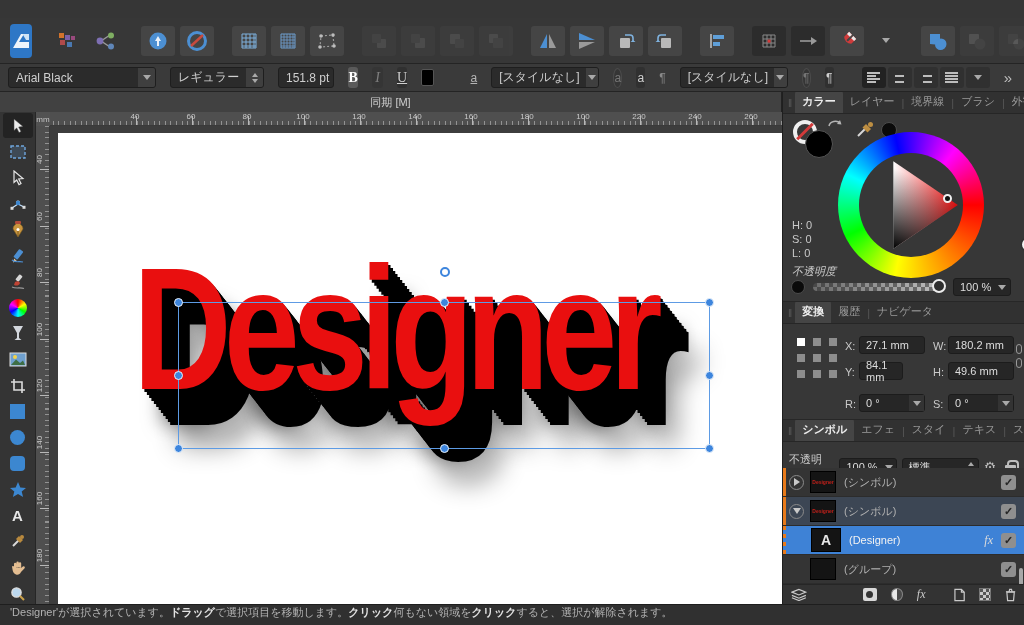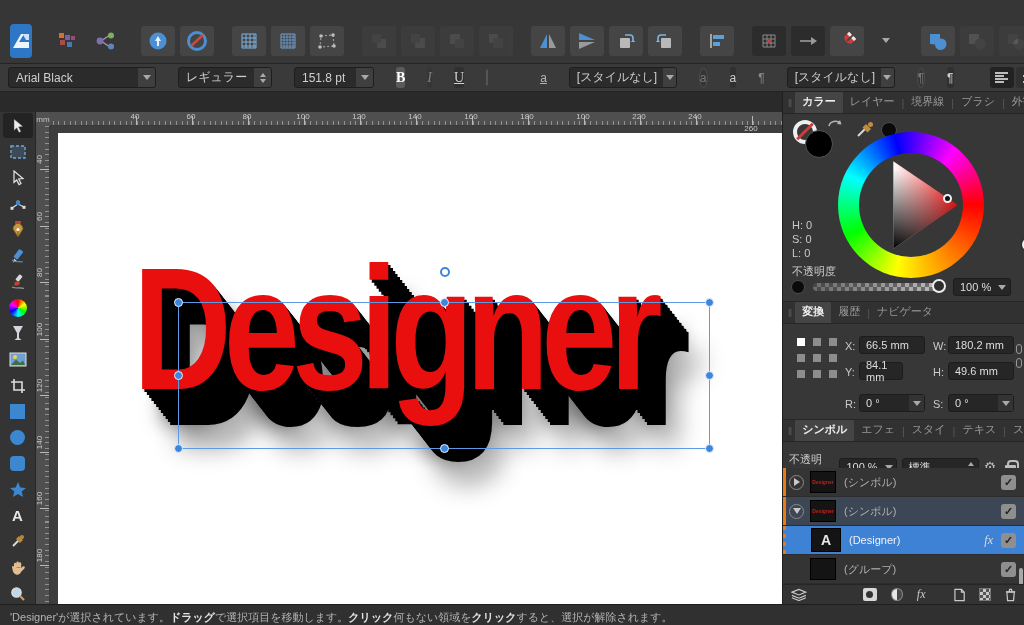--- a/index.html
+++ b/index.html
@@ -19,21 +19,21 @@
   .tgap{width:8px;flex:0 0 auto;}
   .tbtn{height:30px;min-width:34px;background:#454545;border-radius:3px;display:flex;align-items:center;justify-content:center;flex:0 0 auto;}
   .tbtn.flat{background:transparent;}
   .tbtn.pressed{background:#2c2c2c;}
   .tbtn.dis{opacity:.4;}
   .tbtn svg{display:block;}
   .logo-btn{width:38px;height:34px;background:#2e77c6;border-radius:4px;display:flex;align-items:center;justify-content:center;}
   .caret-s{width:0;height:0;border-left:4px solid transparent;border-right:4px solid transparent;border-top:5px solid #a9a9a9;}
   .wheel-mini{width:18px;height:18px;border-radius:50%;background:conic-gradient(#f00,#ff0,#0f0,#0ff,#00f,#f0f,#f00);}
   
-  .ctxbar{position:absolute;left:0;top:64px;width:100%;height:28px;background:#3a3a3a;border-bottom:1px solid #242424;display:flex;align-items:center;padding:0 8px;gap:22px;font-size:12px;color:#cfcfcf;}
+  .ctxbar{position:absolute;left:0;top:64px;width:100%;height:28px;background:#3a3a3a;border-bottom:1px solid #242424;display:flex;align-items:center;padding:0 8px;gap:14px;font-size:12px;color:#cfcfcf;}
   .combo{background:#2b2b2b;border:1px solid #1e1e1e;border-radius:3px;height:21px;display:flex;align-items:center;padding-left:7px;overflow:hidden;flex:0 0 auto;}
   .combo .cbody{flex:1;white-space:nowrap;}
   .combo .cbtn{margin-left:6px;width:17px;align-self:stretch;background:#3f3f3f;display:flex;align-items:center;justify-content:center;}
   .stepper{display:flex;flex-direction:column;gap:2px;align-items:center;justify-content:center;width:17px;align-self:stretch;background:#3f3f3f;}
   .up-t{width:0;height:0;border-left:3.5px solid transparent;border-right:3.5px solid transparent;border-bottom:4px solid #a9a9a9;}
   .dn-t{width:0;height:0;border-left:3.5px solid transparent;border-right:3.5px solid transparent;border-top:4px solid #a9a9a9;}
   .fmt-btn{width:26px;height:21px;border-radius:3px;display:flex;align-items:center;justify-content:center;font-family:"Liberation Serif",serif;font-size:14px;color:#cfcfcf;background:#303030;}
   .fmt-btn.on{background:#5a5a5a;color:#fff;}
   .fmt-btn.off{opacity:.45;}
   .swatch-blk{width:30px;height:17px;background:#000;border:1px solid #555;border-radius:2px;}
@@ -101,21 +101,21 @@
   .swap-svg{position:absolute;left:44px;top:26px;}
   .dropper-svg{position:absolute;left:72px;top:28px;}
   .dot-black{position:absolute;left:98px;top:30px;width:16px;height:16px;border-radius:50%;background:#0a0a0a;border:1px solid #4b4b4b;}
   .wheel{position:absolute;left:55px;top:40px;width:146px;height:146px;border-radius:50%;
     background:conic-gradient(from 90deg,#f00,#ff8000,#ff0,#0f0,#0ff,#00f,#f0f,#f00);}
   .wheel-hole{position:absolute;left:21px;top:21px;width:104px;height:104px;border-radius:50%;background:#373737;}
   .tri-svg{position:absolute;left:21px;top:21px;}
   .hue-handle{position:absolute;left:184px;top:106px;width:13px;height:13px;border-radius:50%;border:2px solid #f2f2f2;background:transparent;box-shadow:0 0 2px rgba(0,0,0,.6);}
   .tri-handle{position:absolute;left:105px;top:62px;width:9px;height:9px;border-radius:50%;border:2px solid #f2f2f2;background:#111;}
   .hsl{position:absolute;left:9px;top:126px;line-height:14px;color:#c9c9c9;}
-  .op-label{position:absolute;left:9px;top:172px;color:#c9c9c9;}
+  .op-label{position:absolute;left:9px;top:172px;color:#c9c9c9;font-style:italic;}
   .op-dot{position:absolute;left:8px;top:188px;width:14px;height:14px;border-radius:50%;background:#0a0a0a;border:1px solid #4b4b4b;}
   .op-track{position:absolute;left:30px;top:191px;width:126px;height:8px;border-radius:4px;overflow:hidden;
     background:
       linear-gradient(90deg, rgba(40,40,40,.55), rgba(40,40,40,0)),
       repeating-conic-gradient(#bdbdbd 0 25%, #6f6f6f 0 50%);
     background-size:auto, 8px 8px;}
   .op-handle{position:absolute;left:149px;top:187px;width:14px;height:14px;border-radius:50%;background:#2e2e2e;border:2px solid #ececec;}
   .op-field{position:absolute;left:170px;top:186px;width:58px;height:18px;}
   
   .anchor{position:absolute;left:14px;top:36px;width:41px;height:41px;display:grid;grid-template-columns:repeat(3,1fr);gap:7px;}
@@ -155,21 +155,21 @@
   .lcheck{width:15px;height:15px;border-radius:3px;background:#8f8f8f;color:#262626;font-size:11px;font-weight:bold;display:flex;align-items:center;justify-content:center;margin:0 8px 0 8px;flex:0 0 auto;}
   .lrow .lcheck{margin-left:auto;} .lrow .fx + .lcheck{margin-left:8px;}
   .scrollnub{position:absolute;right:1px;top:100px;width:4px;height:26px;border-radius:2px;background:rgba(230,230,230,.65);}
   .lay-bottom{position:absolute;left:0;top:164px;width:100%;height:20px;background:#333333;border-top:1px solid #262626;display:flex;align-items:center;padding:0 8px;gap:14px;color:#c9c9c9;}
   .lb-fx{font-style:italic;font-family:"Liberation Serif",serif;font-size:12px;}
   .checkermini{width:13px;height:13px;background:repeating-conic-gradient(#c9c9c9 0 25%, #555 0 50%);background-size:6px 6px;border:1px solid #777;}
   .half-circle{width:13px;height:13px;border-radius:50%;background:linear-gradient(90deg,#e8e8e8 50%,#4a4a4a 50%);border:1px solid #888;}
   .mask-ic{width:15px;height:13px;background:#d8d8d8;border-radius:2px;display:flex;align-items:center;justify-content:center;}
   .mask-ic i{width:7px;height:7px;border-radius:50%;background:#333;}
   
-  .statusbar{position:absolute;left:0;top:604px;width:100%;height:21px;background:#303030;border-top:1px solid #1e1e1e;display:flex;align-items:flex-end;padding:0 10px;font-size:11px;color:#b2b2b2;white-space:nowrap;overflow:hidden;}
+  .statusbar{position:absolute;left:0;top:604px;width:100%;height:21px;background:#303030;border-top:1px solid #1e1e1e;display:flex;align-items:flex-start;padding:0 10px;font-size:11px;color:#b2b2b2;white-space:nowrap;overflow:hidden;}
   .statusbar b{color:#e3e3e3;}
 </style>
 </head>
 <body>
 
 <div id="window">
 
 
   <div class="toolbar">
     <div class="logo-btn">
@@ -351,21 +351,21 @@
           <span class="caret-s"></span>
         </span>
     </div>
     <div class="combo" style="width:94px">
       <span class="cbody">レギュラー</span>
       <span class="stepper">
           <span class="up-t"></span>
           <span class="dn-t"></span>
         </span>
     </div>
-    <div class="combo" style="width:80px">
+    <div class="combo" style="width:56px">
       <span class="cbody">151.8 pt</span>
       <span class="cbtn">
           <span class="caret-s"></span>
         </span>
     </div>
     <div class="fmt-btn on" style="font-weight:bold">B</div>
     <div class="fmt-btn off" style="font-style:italic">I</div>
     <div class="fmt-btn" style="text-decoration:underline">U</div>
     <div class="swatch-blk"></div>
     <span class="tgap"></span>
@@ -421,20 +421,21 @@
           </span>
         </div>
       <div class="al-btn">
           <span class="caret-s"></span>
         </div>
     </div>
     <span class="ovf">»</span>
   </div>
 
   <div class="doctabs">
+    <div class="dtab active">同期 [M]</div>
   </div>
 
   <div class="toolstrip">
     <div class="tool selected">
       <svg width="16" height="16" viewBox="0 0 16 16">
           <path d="M4 1 L13 8.5 L8.7 9 L11 13.6 L9 14.6 L6.7 10 L4 12.5 Z" fill="#ececec" stroke="#444" stroke-width=".5"></path>
         </svg>
     </div>
     <div class="tool">
       <svg width="18" height="16" viewBox="0 0 18 16">
@@ -556,21 +557,21 @@
         <span class="rlabel" style="left: 418px; top: 0px; width: 34px; text-align: center;">160</span>
         <span class="rtick" style="left: 492px; bottom: 0px; width: 1px; height: 9px;"></span>
         <span class="rlabel" style="left: 474px; top: 0px; width: 34px; text-align: center;">180</span>
         <span class="rtick" style="left: 548px; bottom: 0px; width: 1px; height: 9px;"></span>
         <span class="rlabel" style="left: 530px; top: 0px; width: 34px; text-align: center;">100</span>
         <span class="rtick" style="left: 604px; bottom: 0px; width: 1px; height: 9px;"></span>
         <span class="rlabel" style="left: 586px; top: 0px; width: 34px; text-align: center;">220</span>
         <span class="rtick" style="left: 660px; bottom: 0px; width: 1px; height: 9px;"></span>
         <span class="rlabel" style="left: 642px; top: 0px; width: 34px; text-align: center;">240</span>
         <span class="rtick" style="left: 716px; bottom: 0px; width: 1px; height: 9px;"></span>
-        <span class="rlabel" style="left: 698px; top: 12px; width: 34px; text-align: center;">260</span>
+        <span class="rlabel" style="left: 698px; top: 0px; width: 34px; text-align: center;">260</span>
       </div>
     <div class="vruler">
         <span class="minor"></span>
         <span class="rtick" style="top: 43px; right: 0px; height: 1px; width: 9px;"></span>
         <span class="rlabel" style="top: 29px; left: -12px; width: 30px; text-align: center; transform: rotate(-90deg);">40</span>
         <span class="rtick" style="top: 99.5px; right: 0px; height: 1px; width: 9px;"></span>
         <span class="rlabel" style="top: 85.5px; left: -12px; width: 30px; text-align: center; transform: rotate(-90deg);">60</span>
         <span class="rtick" style="top: 156px; right: 0px; height: 1px; width: 9px;"></span>
         <span class="rlabel" style="top: 142px; left: -12px; width: 30px; text-align: center; transform: rotate(-90deg);">80</span>
         <span class="rtick" style="top: 212.5px; right: 0px; height: 1px; width: 9px;"></span>
@@ -675,21 +676,21 @@
           <i></i>
           <i></i>
           <i></i>
           <i></i>
           <i></i>
           <i></i>
           <i></i>
       </div>
       <span class="tf-label" style="left:62px;top:38px">X:</span>
       <div class="tf-field" style="left:76px;top:34px;width:66px">
-          <span>66.5 mm</span>
+          <span>27.1 mm</span>
         </div>
       <span class="tf-label" style="left:150px;top:38px">W:</span>
       <div class="tf-field" style="left:165px;top:34px;width:66px">
           <span>180.2 mm</span>
         </div>
       <span class="tf-label" style="left:62px;top:64px">Y:</span>
       <div class="tf-field" style="left:76px;top:60px;width:44px">
           <span>84.1 mm</span>
         </div>
       <span class="tf-label" style="left:150px;top:64px">H:</span>

